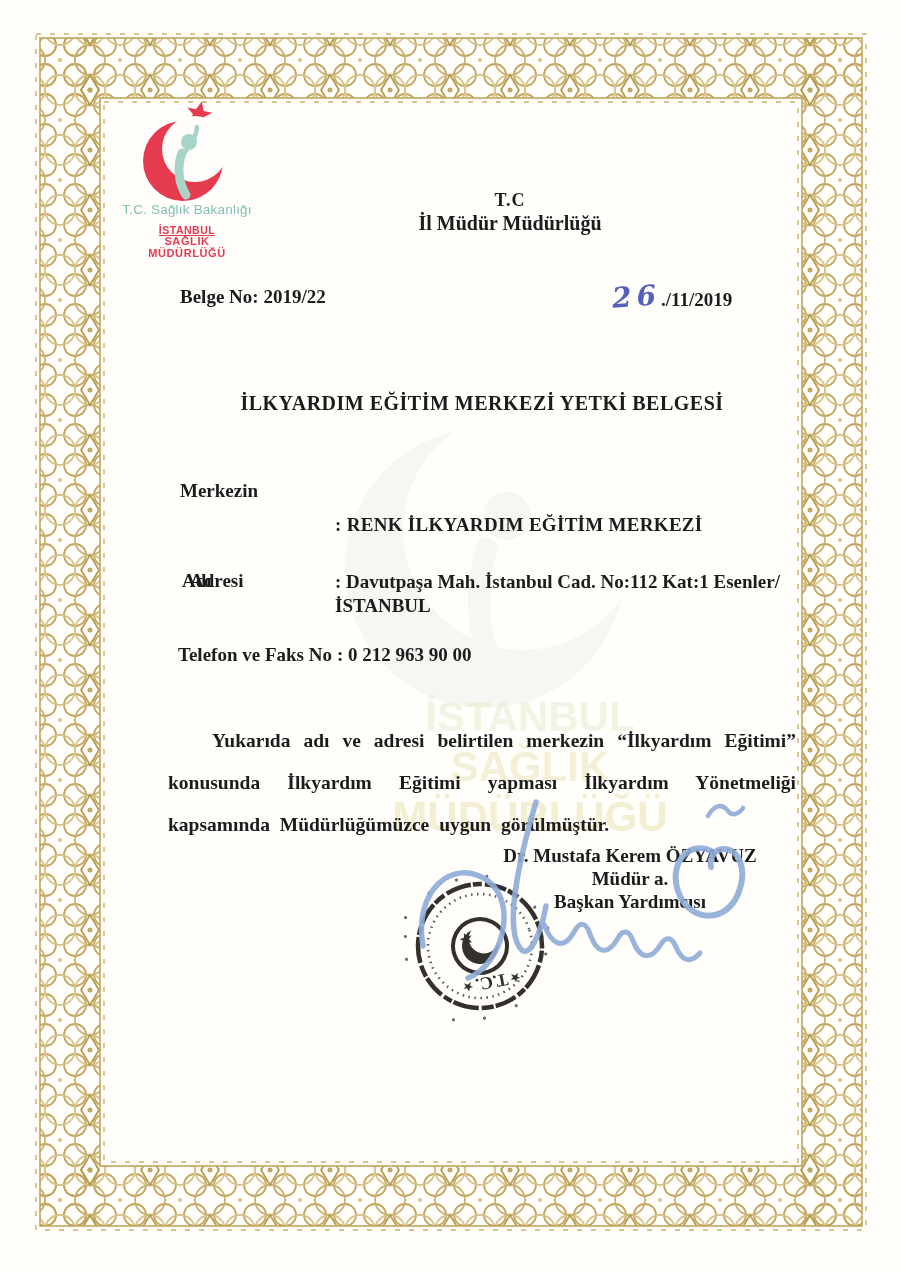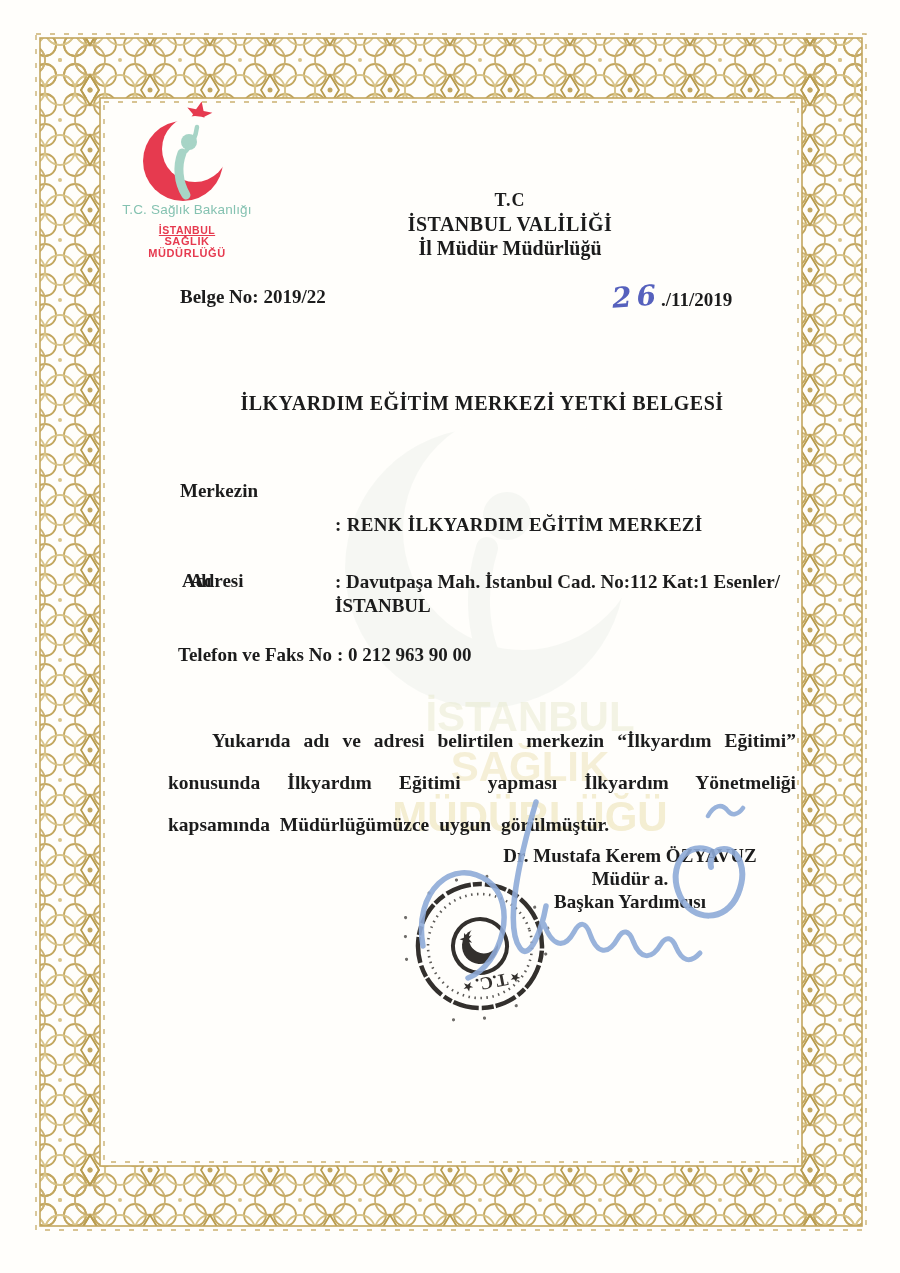--- a/index.html
+++ b/index.html
@@ -136,21 +136,20 @@
   </svg>
   <div class="abs z2 logo-text">
     <div class="logo-name">T.C. Sağlık Bakanlığı</div>
     <div class="logo-city">İSTANBUL</div>
     <div class="logo-l2">SAĞLIK</div>
     <div class="logo-l3">MÜDÜRLÜĞÜ</div>
   </div>
 
   <div class="abs z2 header">
     <div class="h1">T.C</div>
-    <div class="h2">İSTANBUL VALİLİĞİ</div>
     <div class="h3">İl Müdür Müdürlüğü</div>
   </div>
 
   <div class="abs z2 belge-row">
     <span>Belge No:</span>
     <span>2019/22</span>
   </div>
   <div class="abs z2 date-row">
     <span class="hand-day">26</span><span class="date-printed">./11/2019</span>
   </div>

